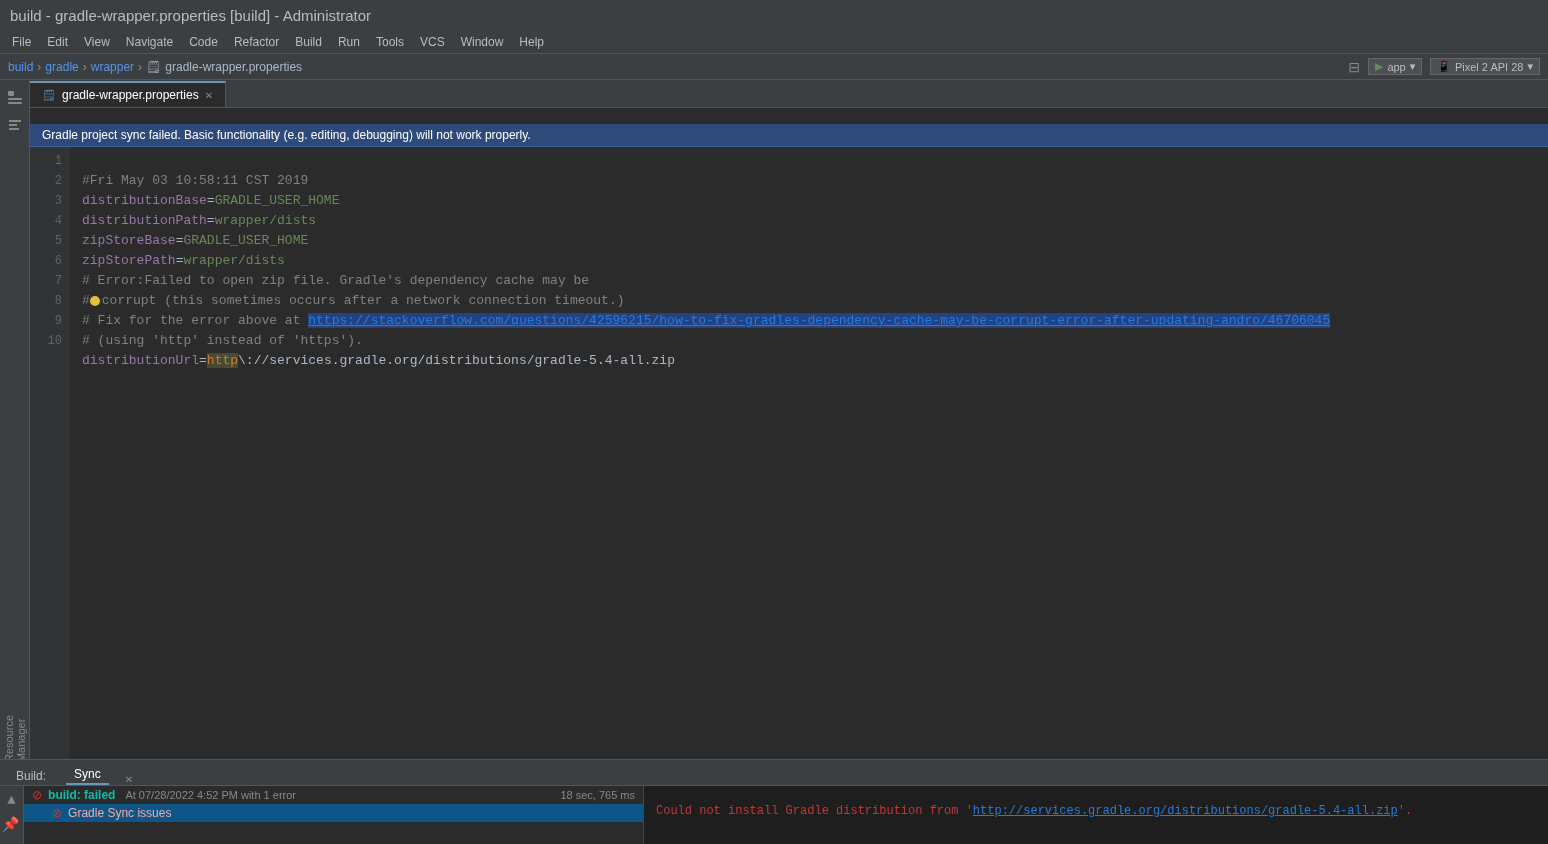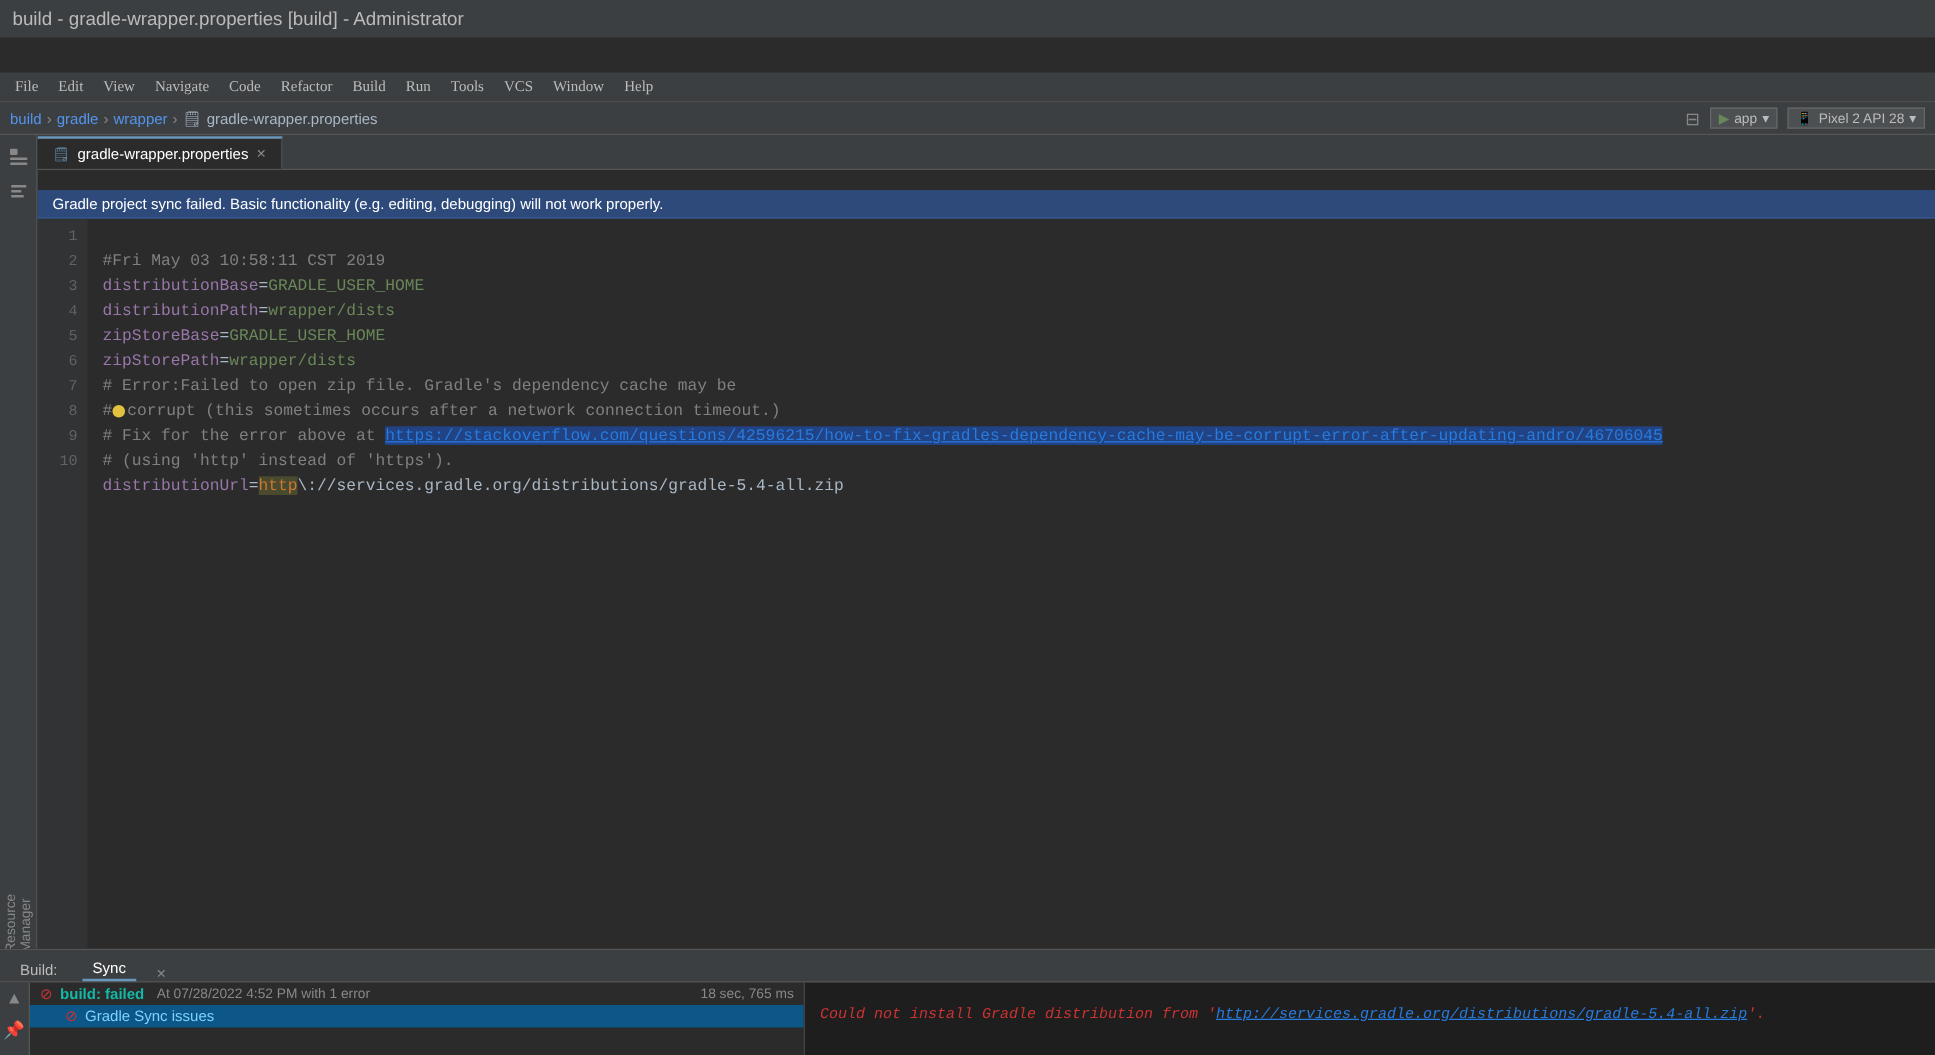--- a/index.html
+++ b/index.html
@@ -28,26 +28,25 @@
       flex-shrink: 0;
     }
 
     
     #menu-bar {
       background: #3c3f41;
       height: 24px;
       display: flex;
       align-items: center;
       padding: 0 4px;
-      font-family: Liberation Serif, serif;
+      font-family: Liberation Sans, sans-serif;
       font-size: 12px;
       color: #bbbbbb;
       border-bottom: 1px solid #555;
       flex-shrink: 0;
-      margin-top: 28px;
     }
     .menu-item {
       padding: 2px 8px;
       cursor: pointer;
     }
 
     
     #breadcrumb-bar {
       background: #3c3f41;
       height: 26px;
@@ -267,21 +266,20 @@
     #build-output {
       flex: 1;
       background: #1e1e1e;
       color: #cc3333;
       padding: 4px 12px;
       font-family: 'Courier New', monospace;
       font-size: 12px;
       overflow: auto;
       white-space: pre-wrap;
       word-break: break-all;
-      font-style: italic;
     }
     .output-link { color: #287bde; text-decoration: underline; }
 
     
     #bottom-icons {
       display: flex;
       flex-direction: column;
       gap: 4px;
       padding: 4px 4px;
       background: #3c3f41;
@@ -434,21 +432,21 @@
 
     <div id="build-tree">
       <div class="build-row">
         <span class="error-icon">⊘</span>
         <span style="color:#14b8a6; font-weight:bold;">build: failed</span>
         <span style="color:#888; font-size:11px; margin-left:4px;">At 07/28/2022 4:52 PM with 1 error</span>
         <span class="build-time">18 sec, 765 ms</span>
       </div>
       <div class="build-row sub selected">
         <span class="error-icon">⊘</span>
-        <span style="color:#7dd3fc;">Gradle Sync issues</span>
+        <span style="color:#fca5a5;">Gradle Sync issues</span>
       </div>
     </div>
 
     <div id="build-output">
 <span>Could not install Gradle distribution from '</span><span class="output-link">http://services.gradle.org/distributions/gradle-5.4-all.zip</span><span>'.</span>
     </div>
   </div>
 </div>
 
 </body></html>

